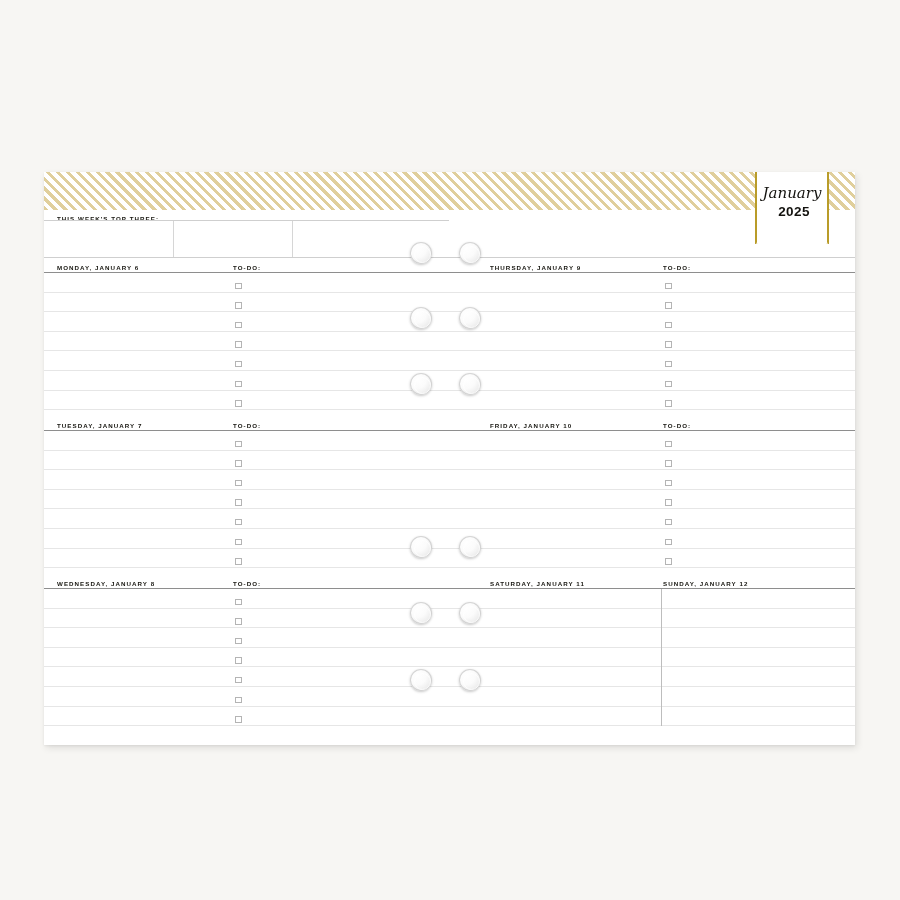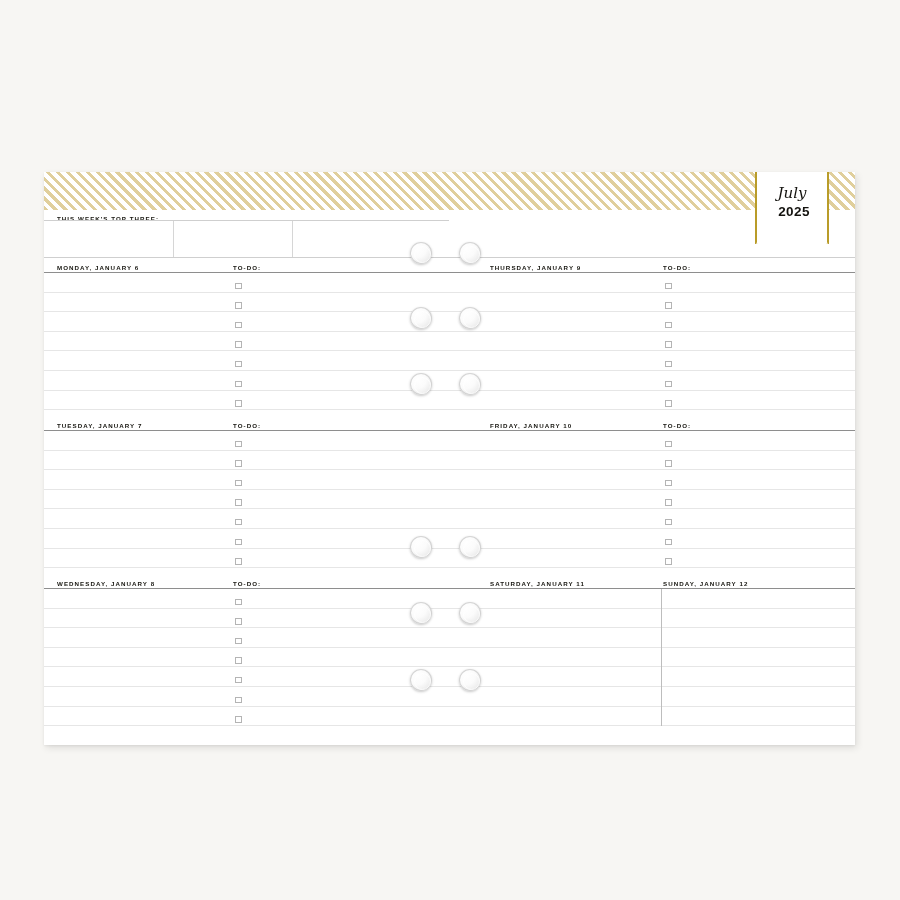--- a/index.html
+++ b/index.html
@@ -153,21 +153,21 @@
 <body>
 
 <div id="stage">
 
   <div id="page">
 
     <div id="header-band"></div>
 
     <div id="month-tag">
       <div id="month-tag-inner">
-        <div class="tag-month">July</div>
+        <div class="tag-month">January</div>
         <div class="tag-year">2025</div>
       </div>
     </div>
 
     <div class="lbl" style="left:13px; top:43px;">THIS WEEK'S TOP THREE:</div>
 
     <div class="hline mid" style="left:0px; top:48px; width:405px;"></div>
     <div class="hline mid" style="left:0px; top:85px; width:811px;"></div>
     <div class="vline" style="left:129px; top:49px; height:36px;"></div>
     <div class="vline" style="left:248px; top:49px; height:36px;"></div>

